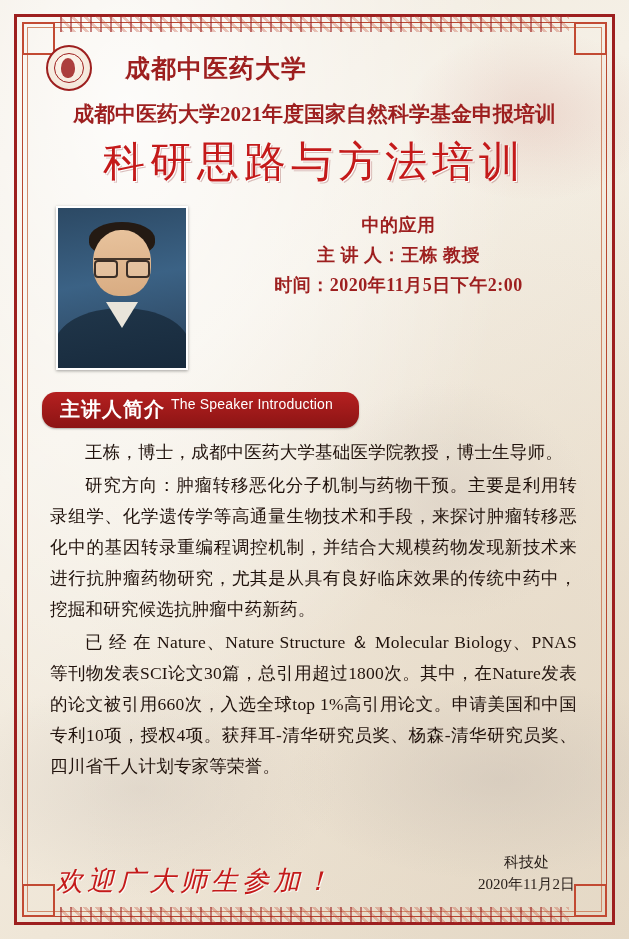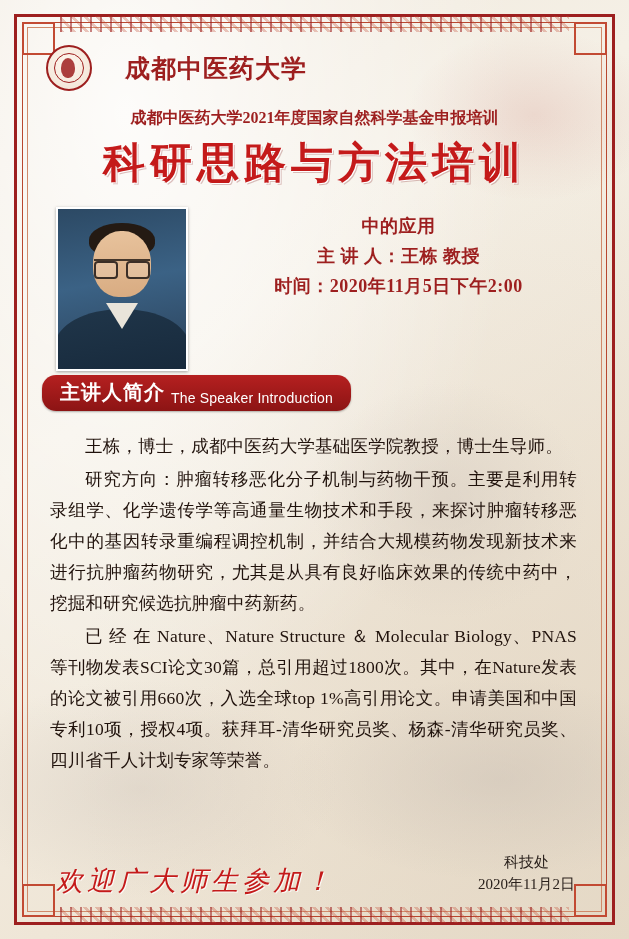--- a/index.html
+++ b/index.html
@@ -150,31 +150,31 @@
     font-size: 25px;
     font-weight: bold;
     color: #9d1f1f;
     letter-spacing: 1px;
     white-space: nowrap;
   }
 
   
   .title-main {
     text-align: center;
-    font-size: 16px;
+    font-size: 21px;
     font-weight: bold;
     color: #9d1f1f;
     letter-spacing: 0px;
-    margin-top: 14px;
+    margin-top: 6px;
     white-space: nowrap;
   }
   .title-sub {
     text-align: center;
     font-size: 42px;
-    font-weight: bold;
+    font-weight: normal;
     color: #c41a1a;
     letter-spacing: 5px;
     margin-top: 6px;
     text-shadow:
       1px 1px 0 #fff,
       2px 2px 0 rgba(120,10,10,0.25);
     white-space: nowrap;
   }
 
   
@@ -266,45 +266,45 @@
   .info-line.topic {
     text-align: left;
     padding-left: 2px;
   }
   .info-line.topic2 {
     text-align: center;
   }
 
   
   .intro-banner {
-    margin-top: 4px;
+    margin-top: 22px;
     margin-left: 8px;
     display: inline-flex;
-    align-items: flex-end;
+    align-items: flex-start;
     background: linear-gradient(180deg, #b52020 0%, #8c1414 100%);
     color: #fff;
     border-radius: 14px 14px 14px 14px;
-    padding: 4px 18px 5px 18px;
+    padding: 4px 26px 5px 18px;
     box-shadow: 0 1px 2px rgba(0,0,0,0.3);
   }
   .intro-cn {
     font-size: 20px;
     font-weight: bold;
     letter-spacing: 1px;
   }
   .intro-en {
     font-size: 14px;
     margin-left: 6px;
     letter-spacing: 0.2px;
     font-family: Liberation Sans, sans-serif;
   }
 
   
   .body-text {
-    margin-top: 20px;
+    margin-top: 9px;
     padding: 0 18px 0 16px;
     color: #20120c;
   }
   .body-text p {
     margin: 0 0 2px 0;
     font-size: 17.5px;
     line-height: 31px;
     text-indent: 2em;
     text-align: justify;
     letter-spacing: 0.2px;

